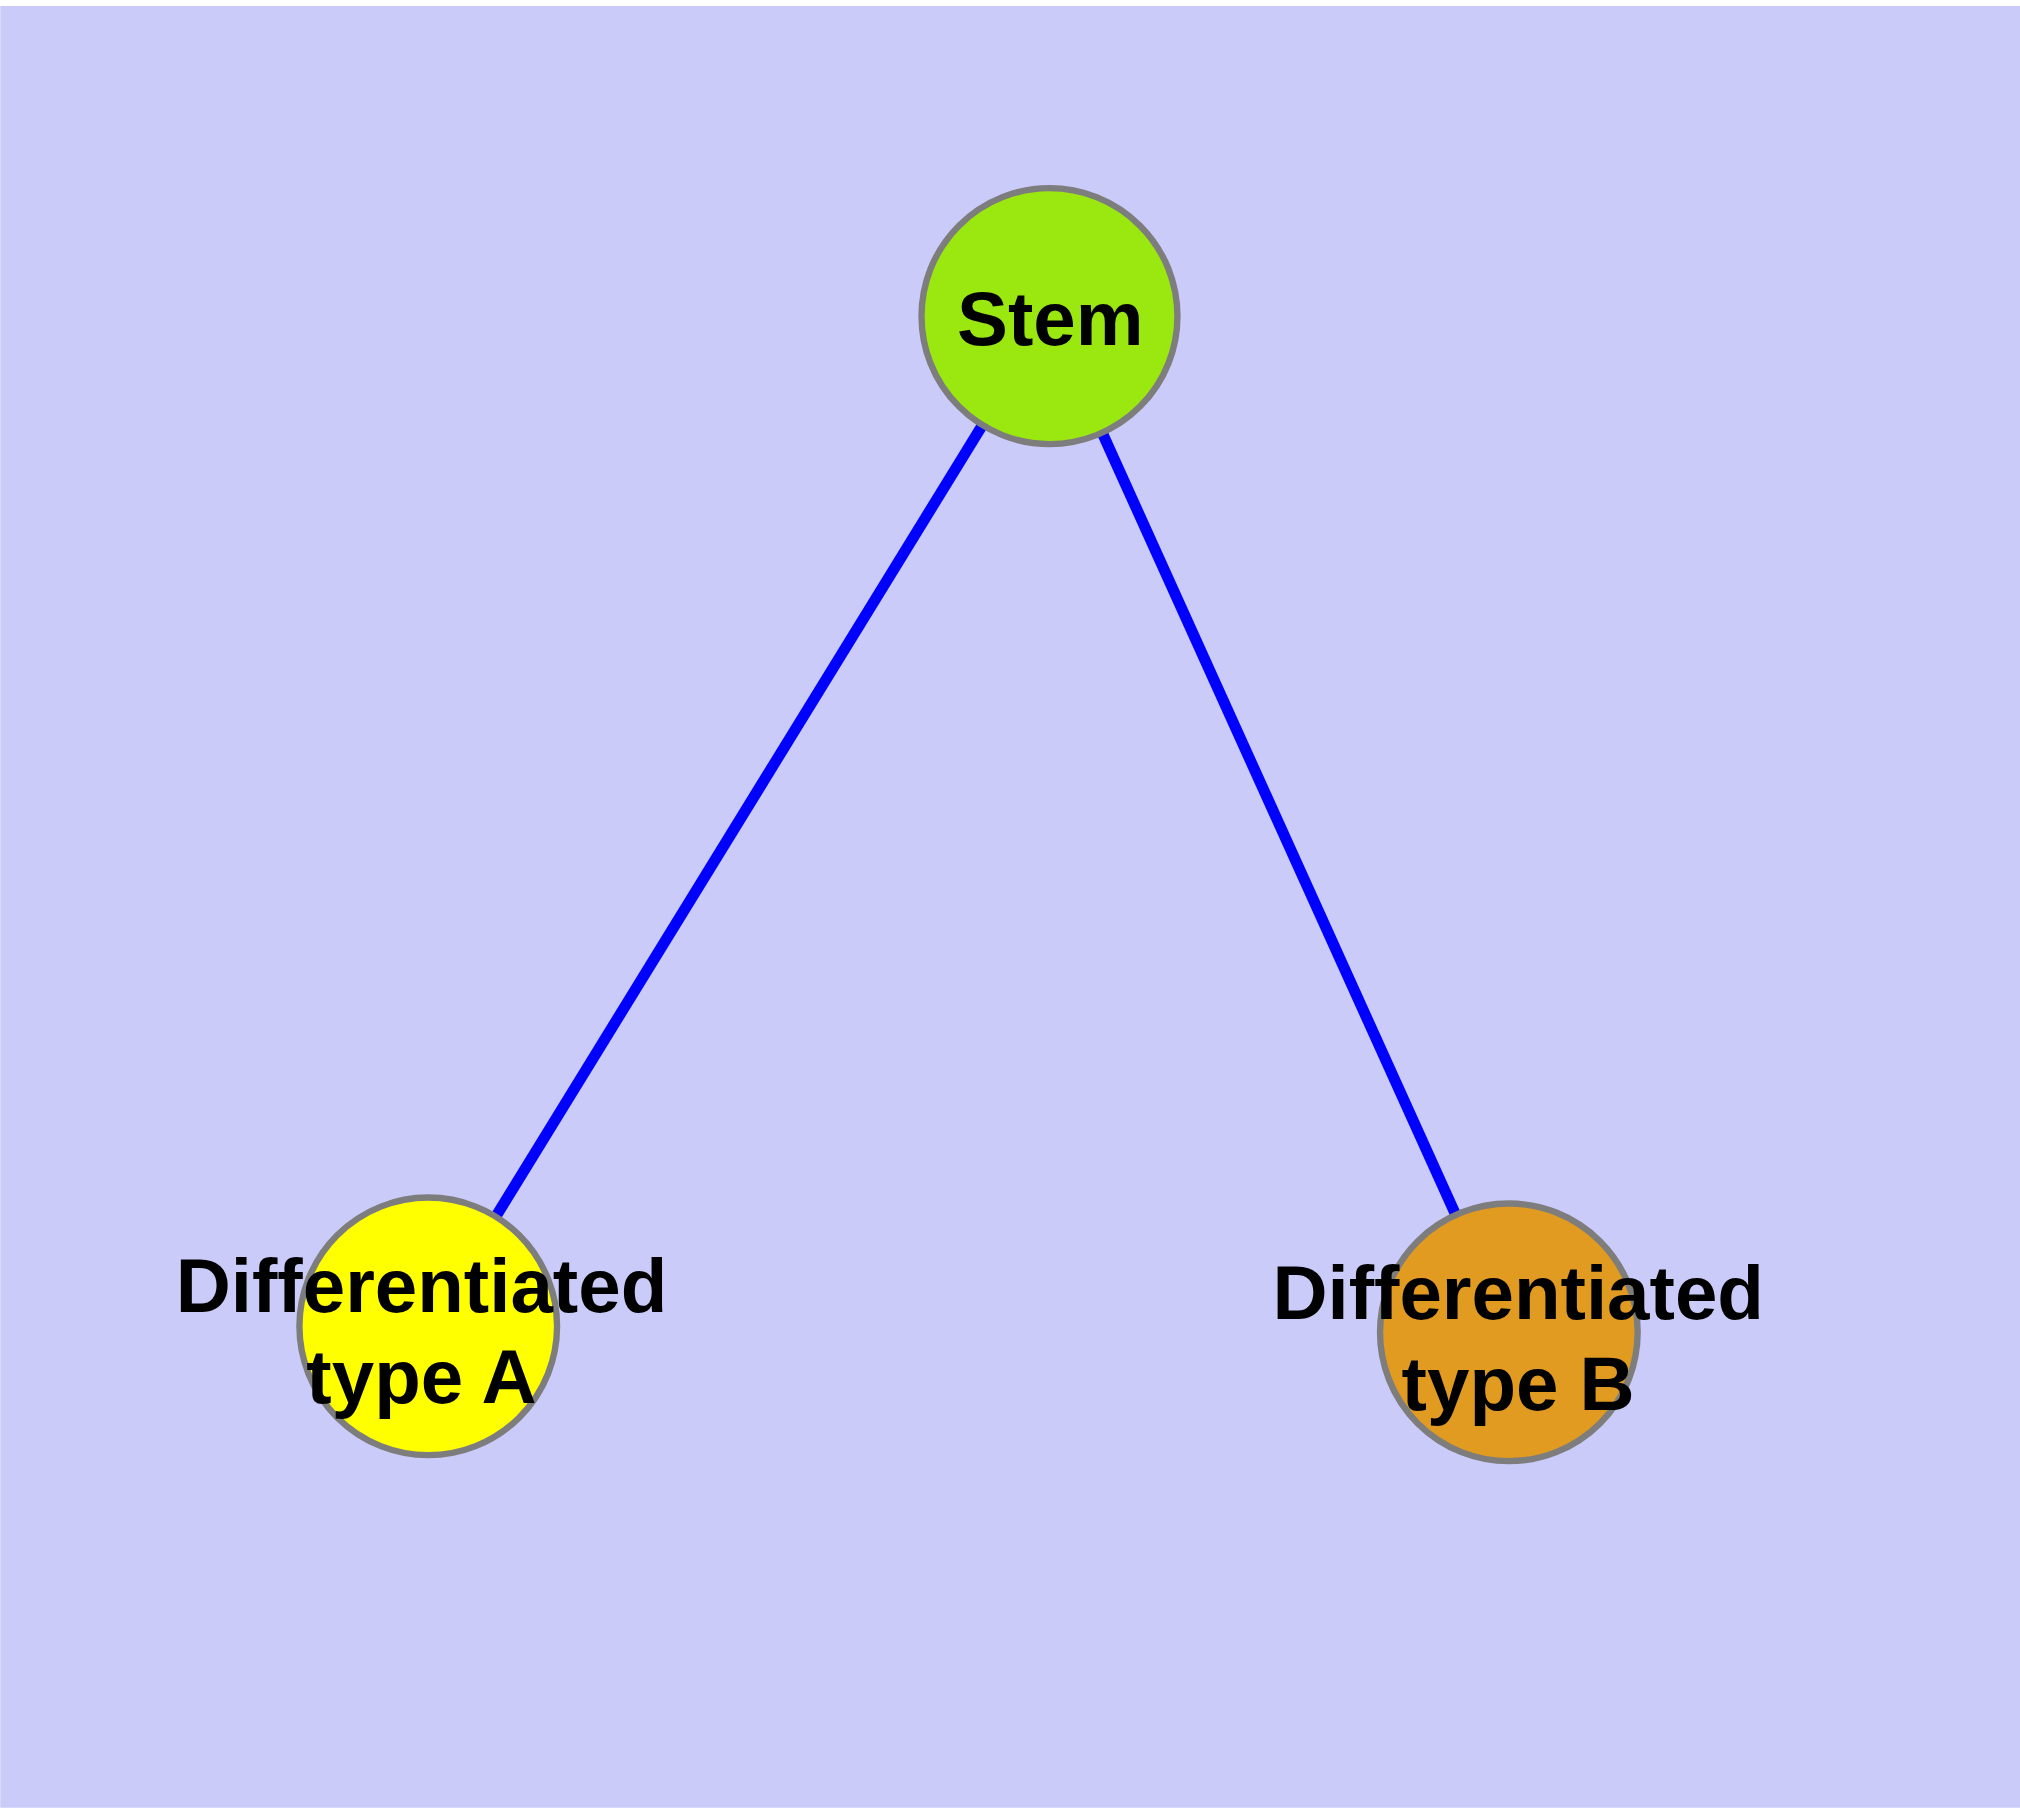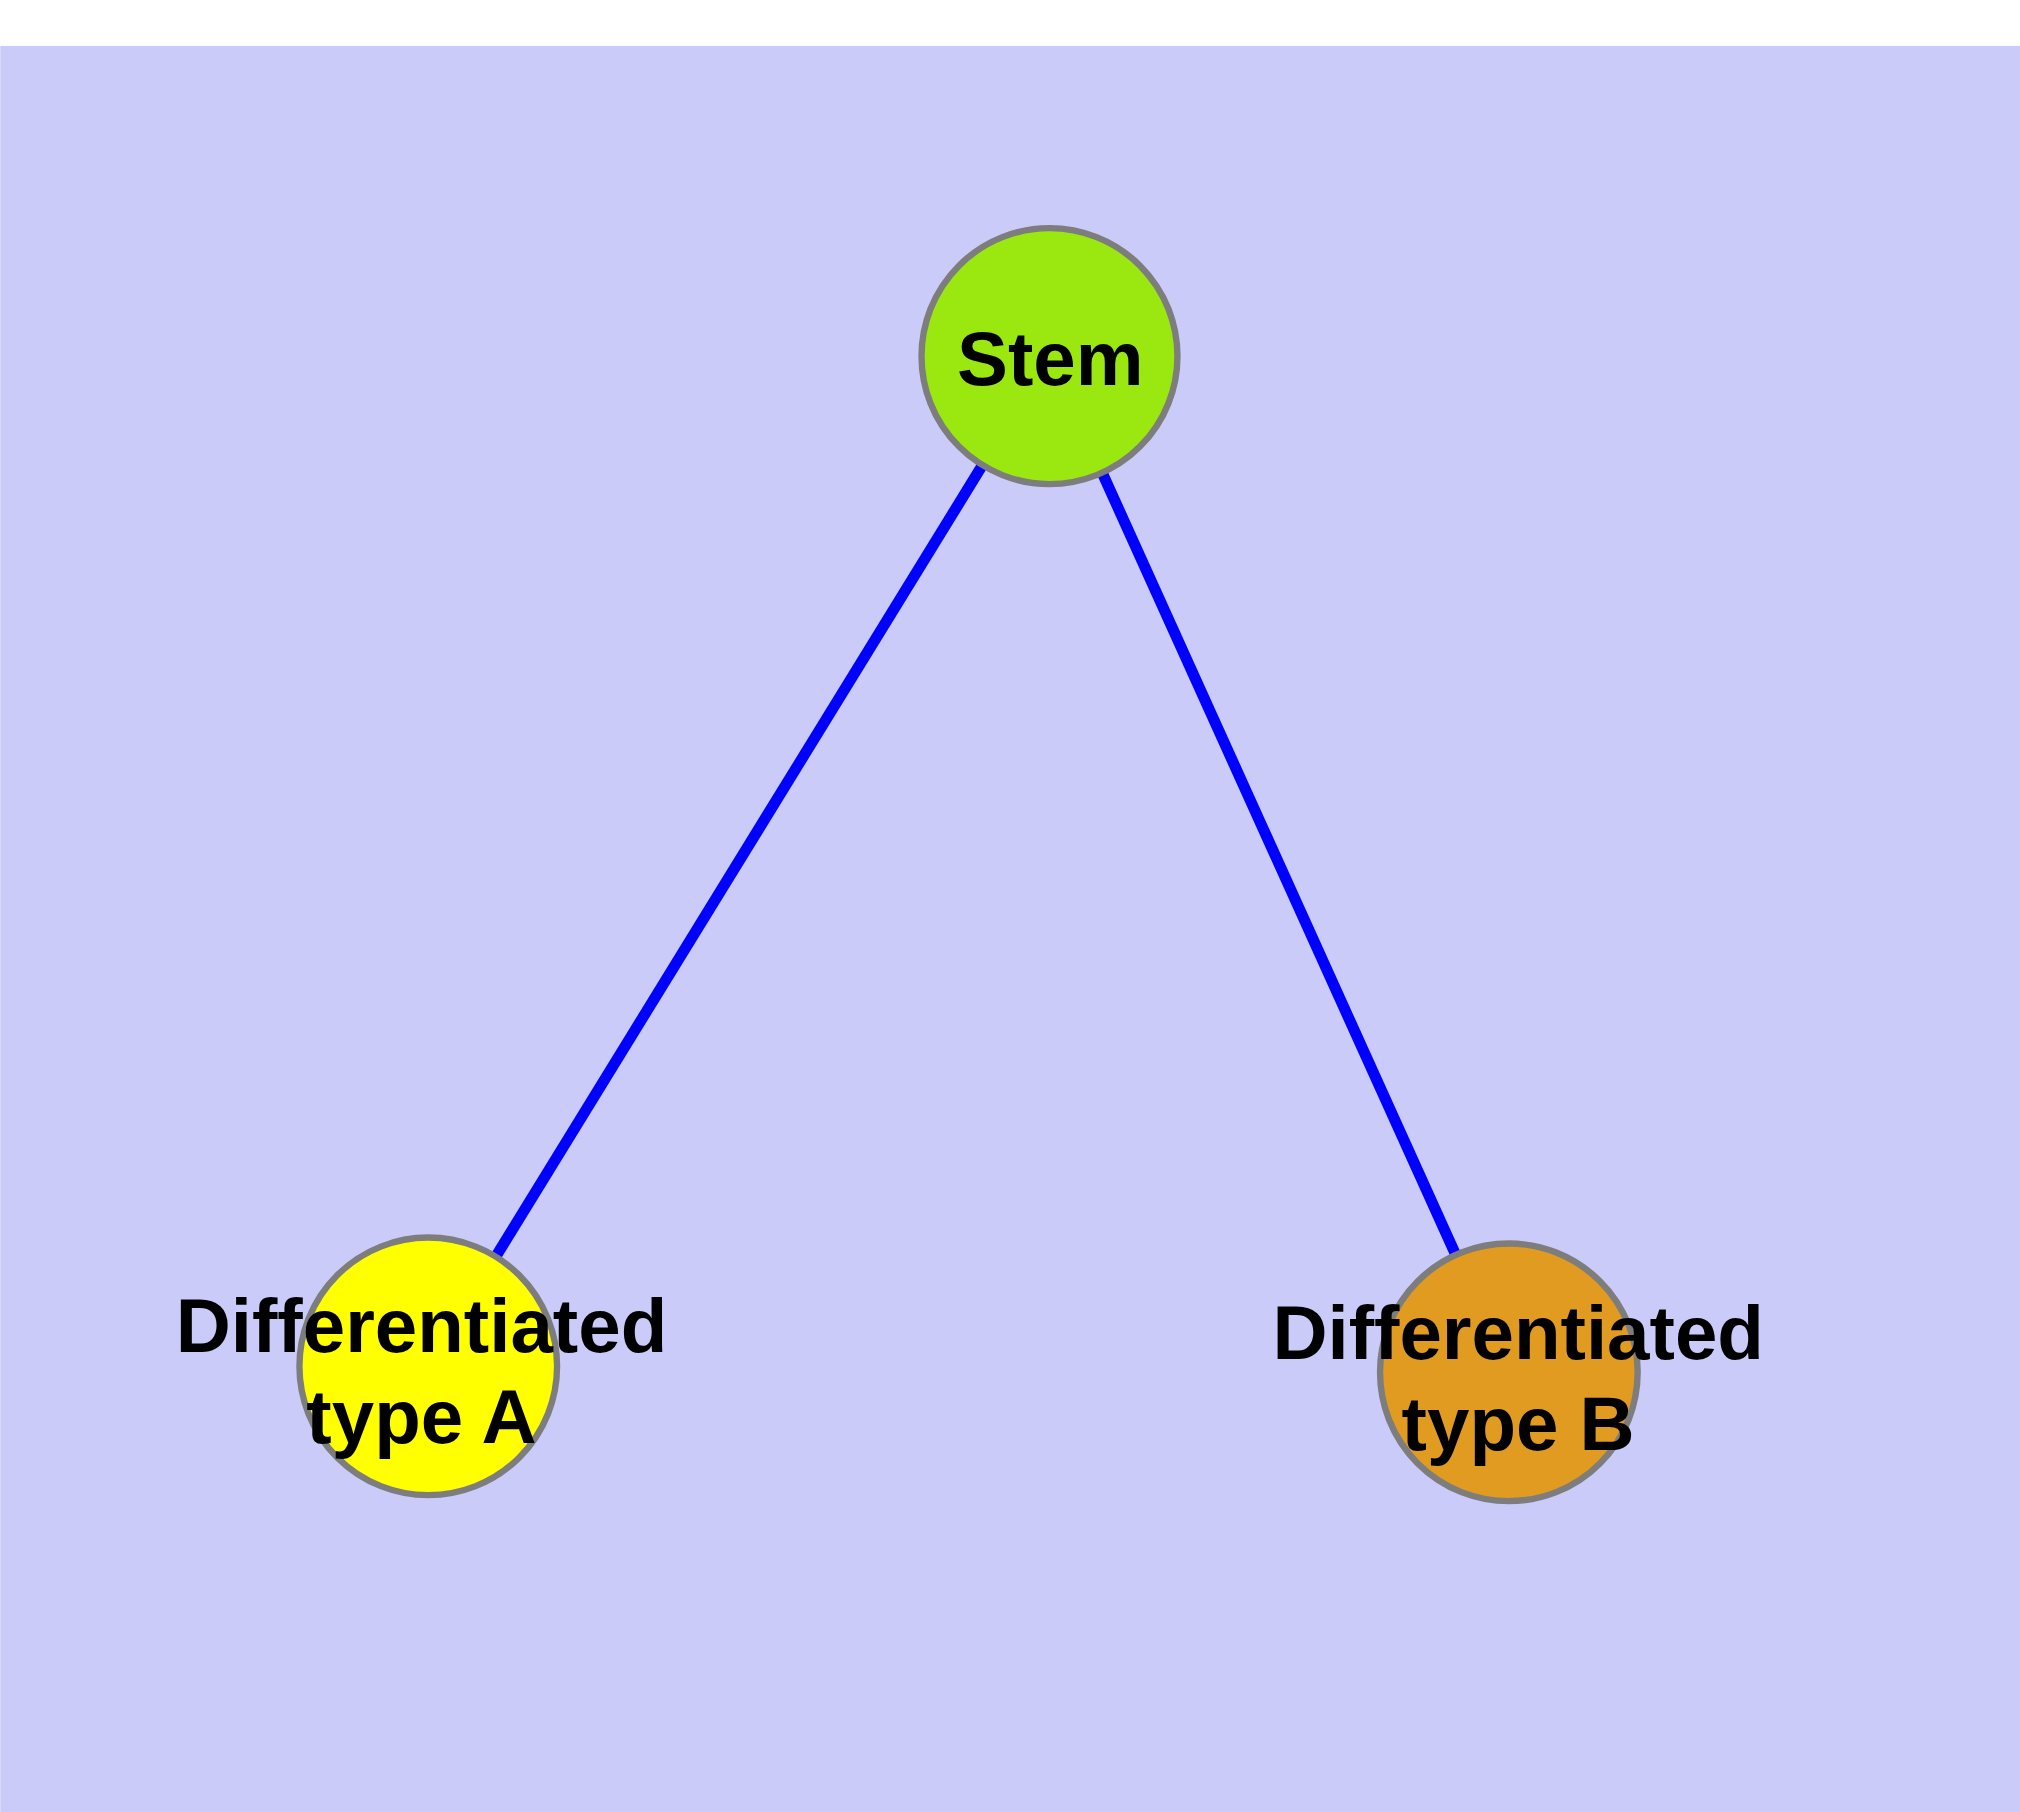--- a/index.html
+++ b/index.html
@@ -7,21 +7,20 @@
     padding: 0;
     background: #ffffff;
     width: 2021px;
     height: 1812px;
     overflow: hidden;
   }
   .diagram-wrap {
     position: relative;
     width: 2021px;
     height: 1492px;
-    margin-top: 40px;
   }
   svg.graph {
     display: block;
     width: 2021px;
     height: 1812px;
   }
   .node-label {
     font-family: "Liberation Sans", "DejaVu Sans", sans-serif;
     font-weight: bold;
     font-size: 90px;

